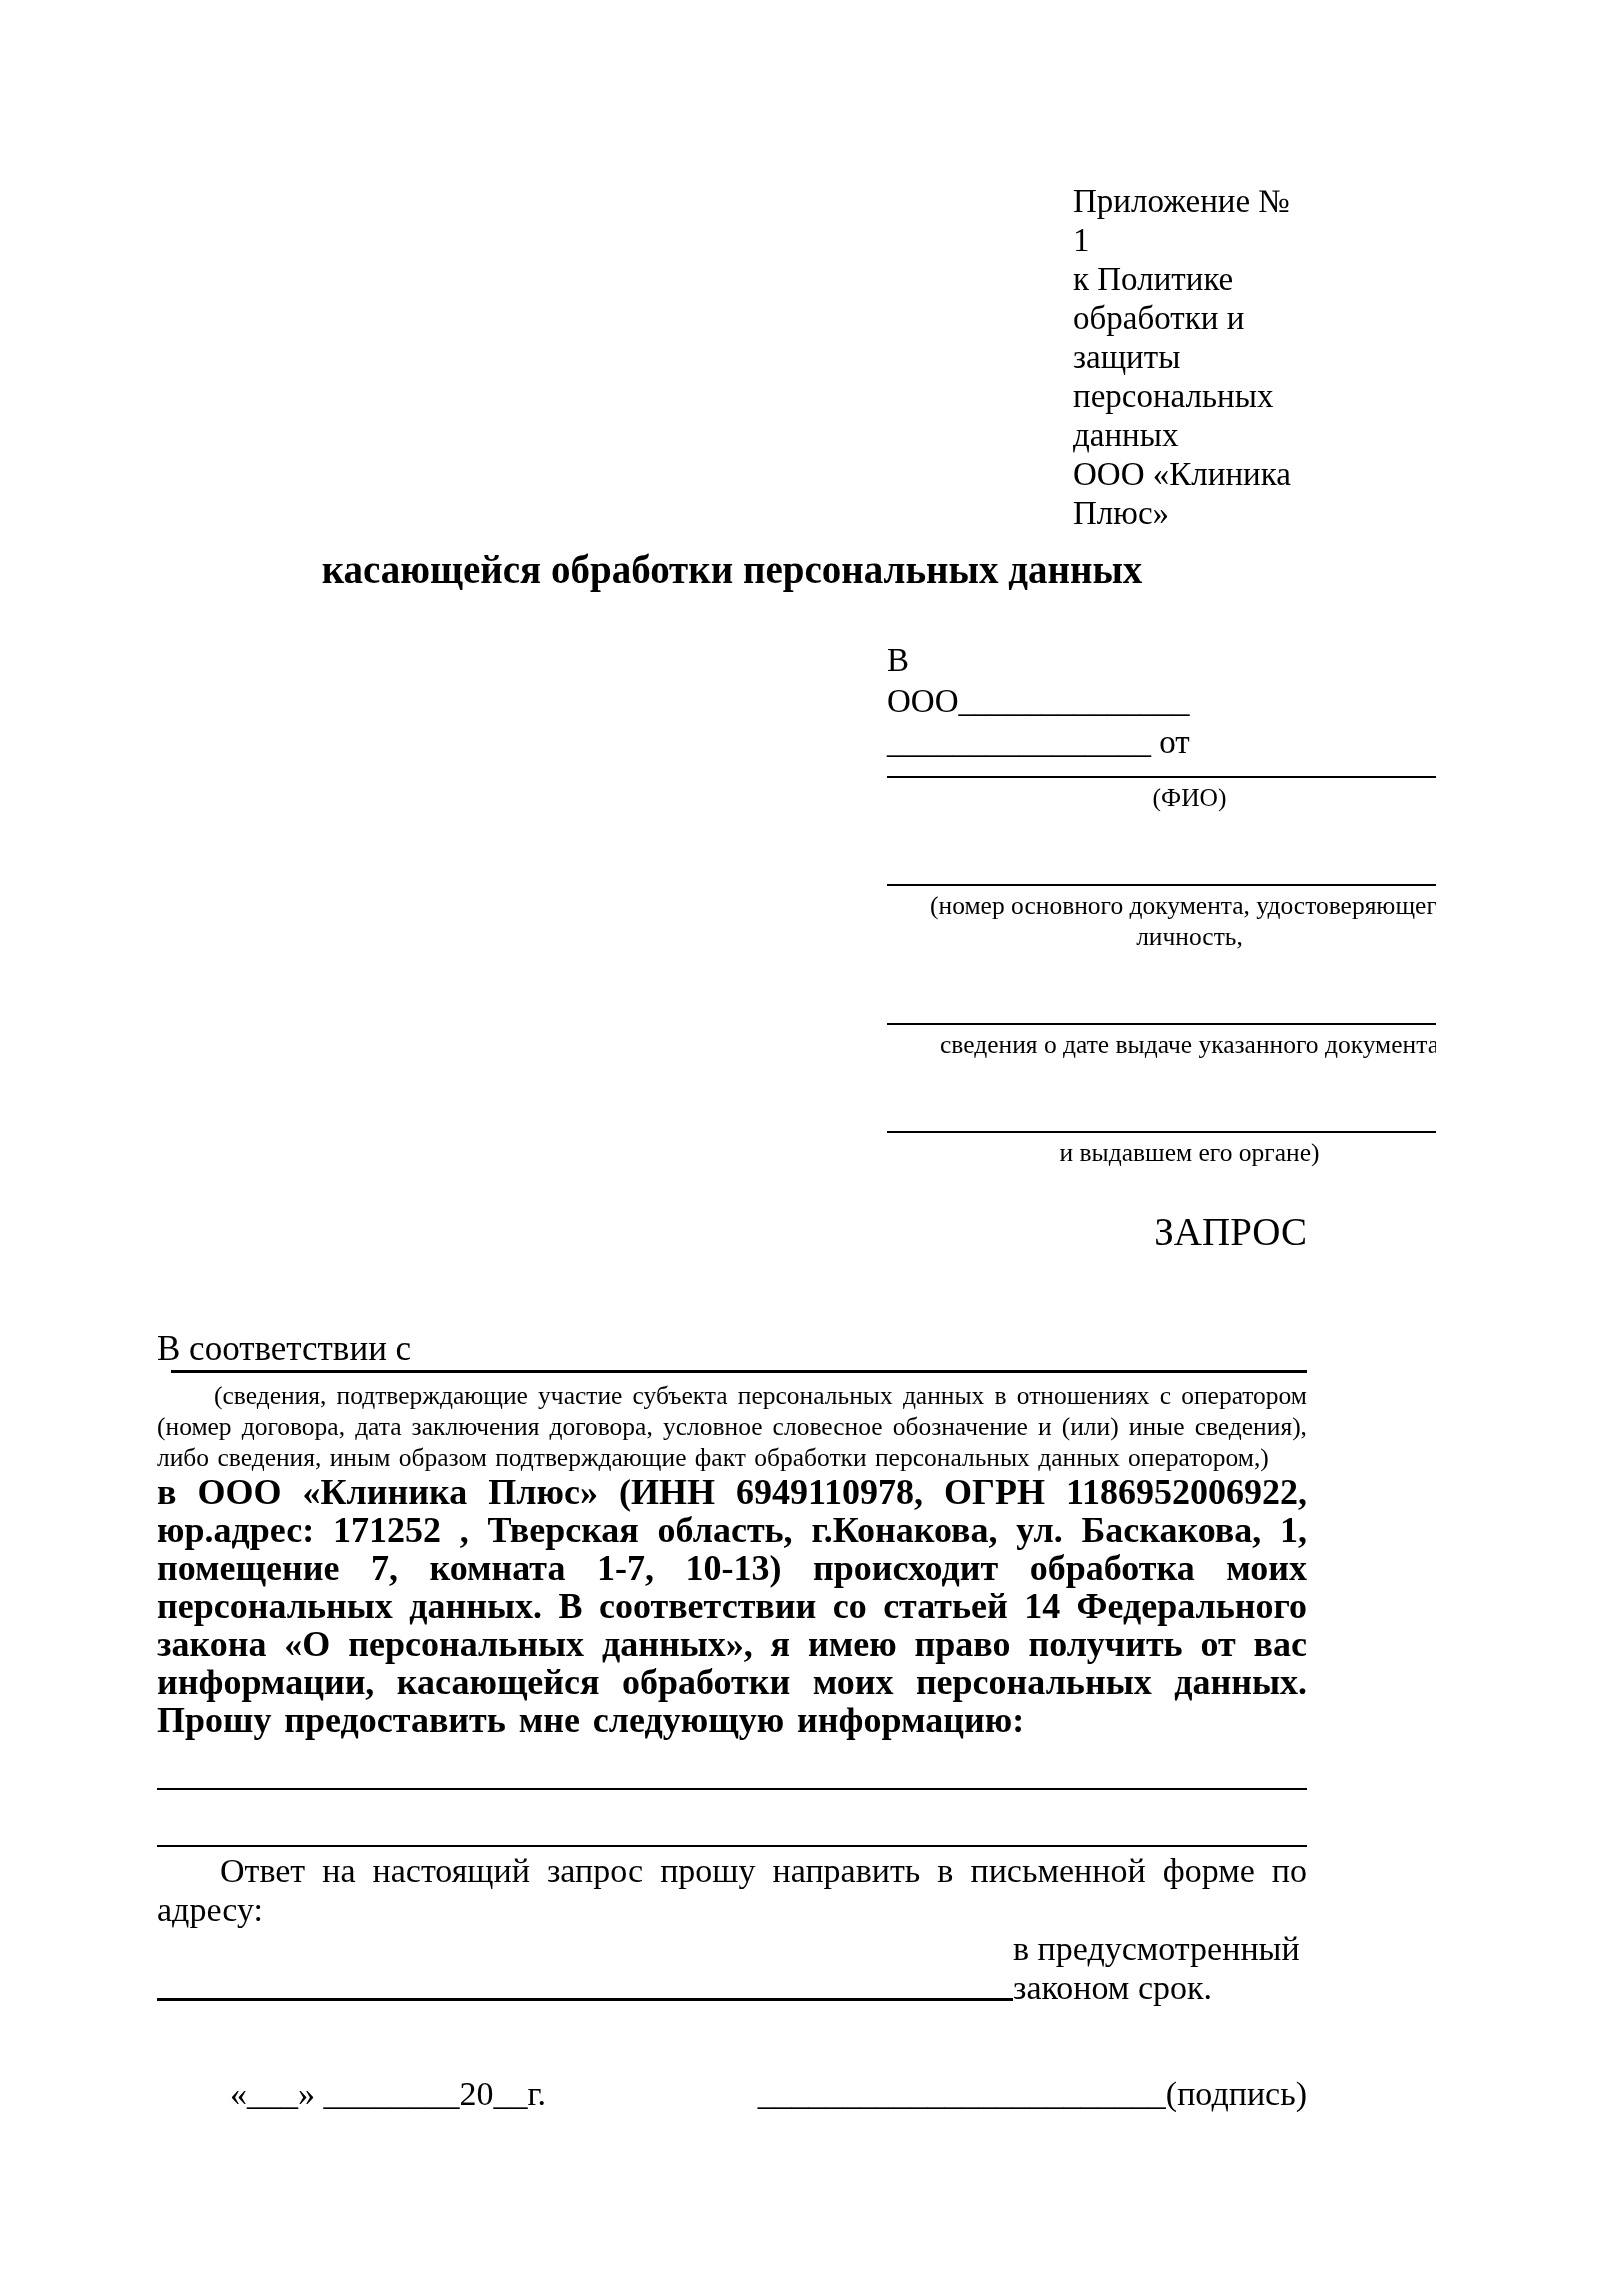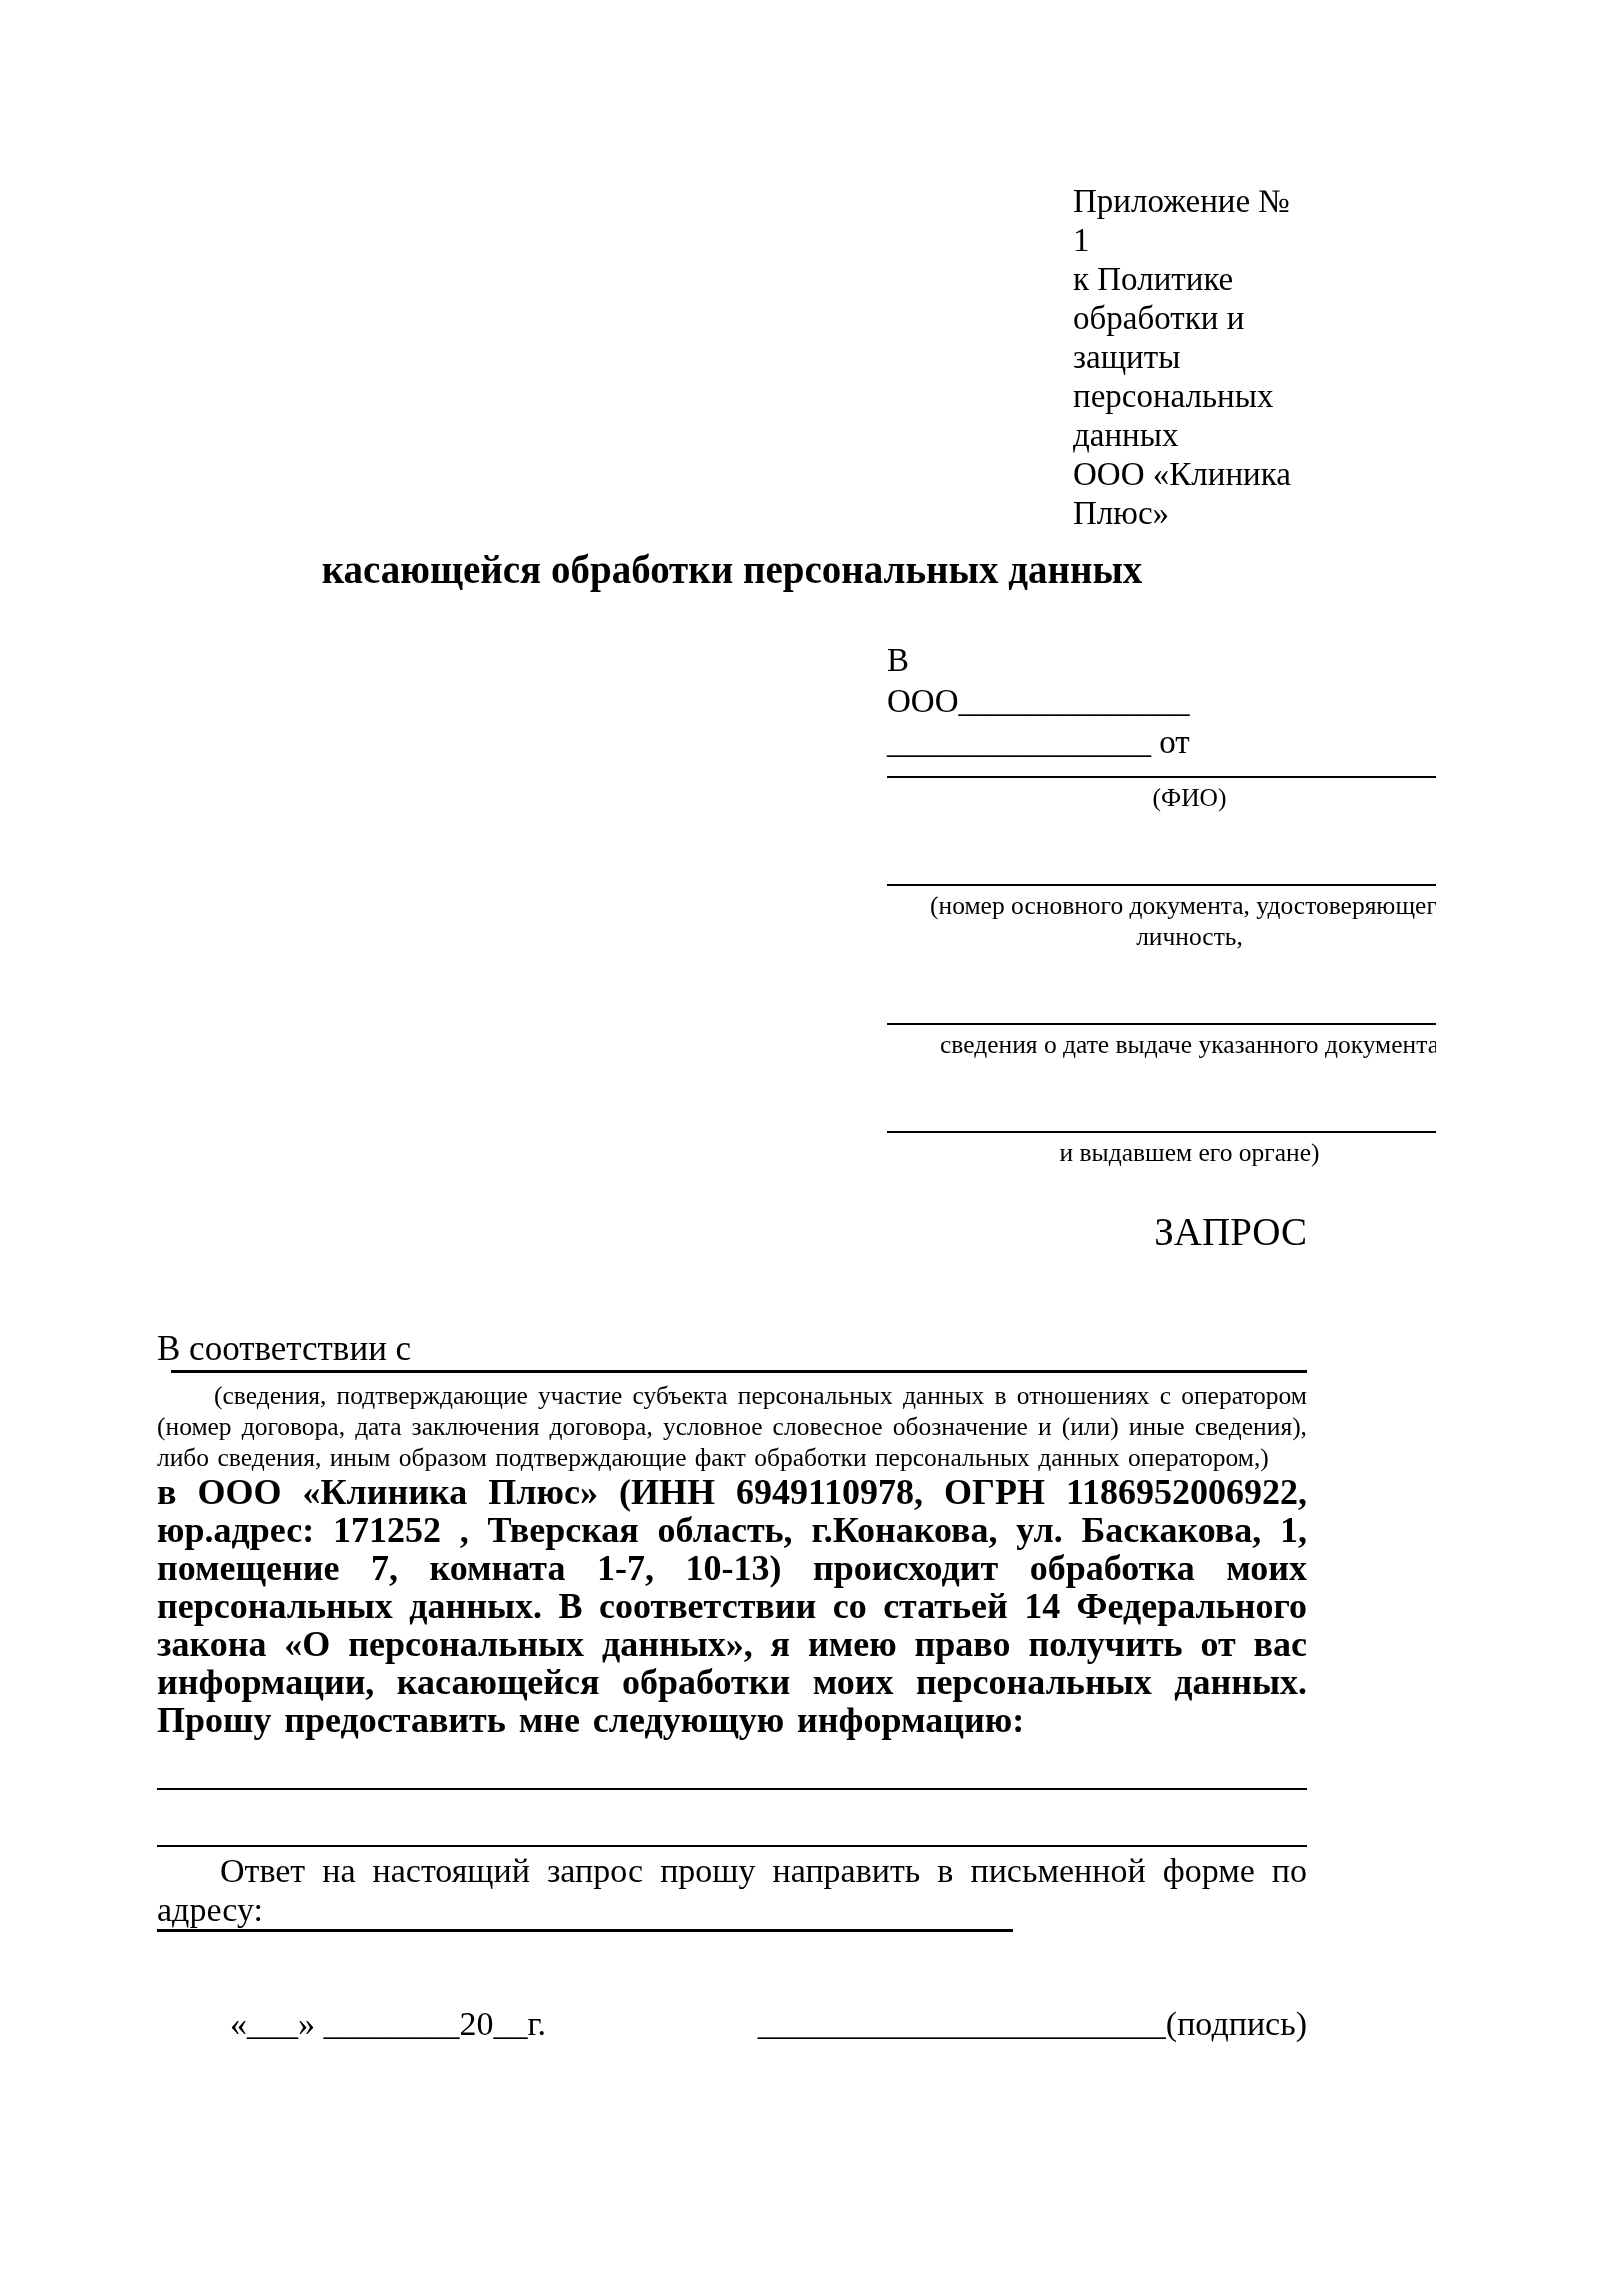--- a/index.html
+++ b/index.html
@@ -160,20 +160,21 @@
   <div class="footnote">(сведения, подтверждающие участие субъекта персональных данных в отношениях с оператором (номер договора, дата заключения договора, условное словесное обозначение и (или) иные сведения), либо сведения, иным образом подтверждающие факт обработки персональных данных оператором,)</div>
 
   <div class="body-par">в ООО «Клиника Плюс» (ИНН 6949110978, ОГРН 1186952006922, юр.адрес: 171252 , Тверская область, г.Конакова, ул. Баскакова, 1, помещение 7, комната 1-7, 10-13) происходит обработка моих персональных данных. В соответствии со статьей 14 Федерального закона «О персональных данных», я имею право получить от вас информации, касающейся обработки моих персональных данных. Прошу предоставить мне следующую информацию:</div>
 
   <div class="blank-rule answer-rule-1"></div>
   <div class="blank-rule answer-rule-2"></div>
 
   <div class="response-line1">Ответ на настоящий запрос прошу направить в письменной форме по адресу:</div>
   <div class="response-line2">
     <span class="addr-blank"></span>
+    <span>в предусмотренный законом срок.</span>
   </div>
 
   <div class="signature-row">
     <span class="date-part">«___» ________20__г.</span>
     <span class="sign-part">
       <span>________________________</span><span>(подпись)</span>
     </span>
   </div>
 
 </div>

